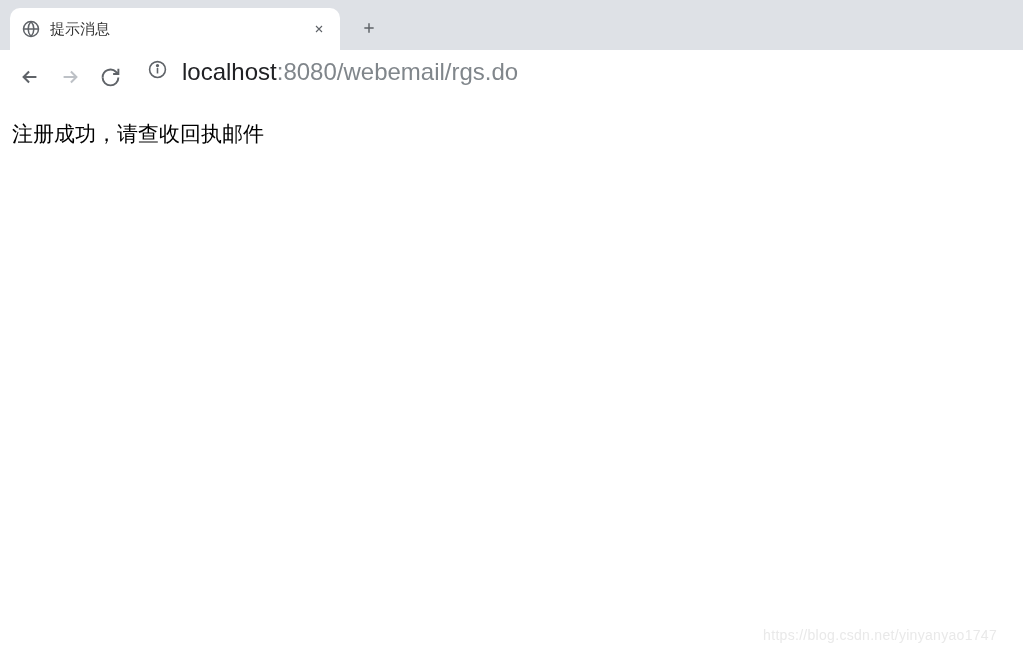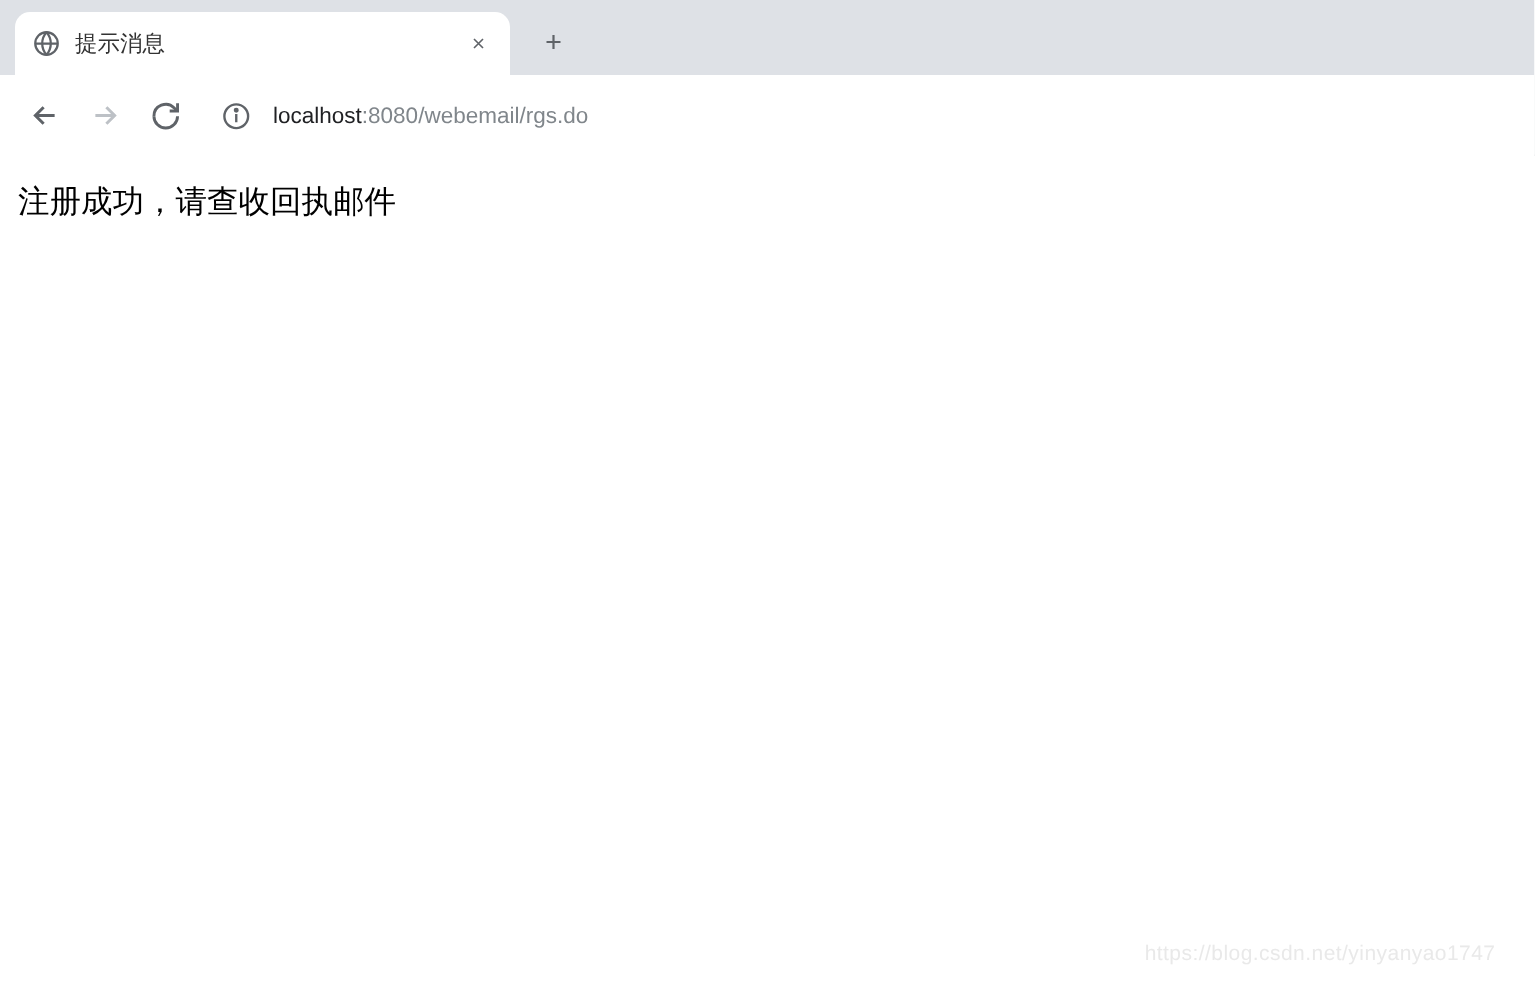--- a/index.html
+++ b/index.html
@@ -94,23 +94,22 @@
       border-radius: 50%;
     }
     .nav-btn.disabled {
       color: #bdc1c6;
       cursor: default;
     }
     .address-bar {
       flex: 1;
       height: 38px;
       display: flex;
-      align-items: center;
       margin-left: 16px;
-      font-size: 15px;
+      font-size: 24px;
       color: #5f6368;
     }
     .info-icon {
       width: 22px;
       height: 22px;
       display: flex;
       align-items: center;
       justify-content: center;
       margin-right: 14px;
       color: #5f6368;

